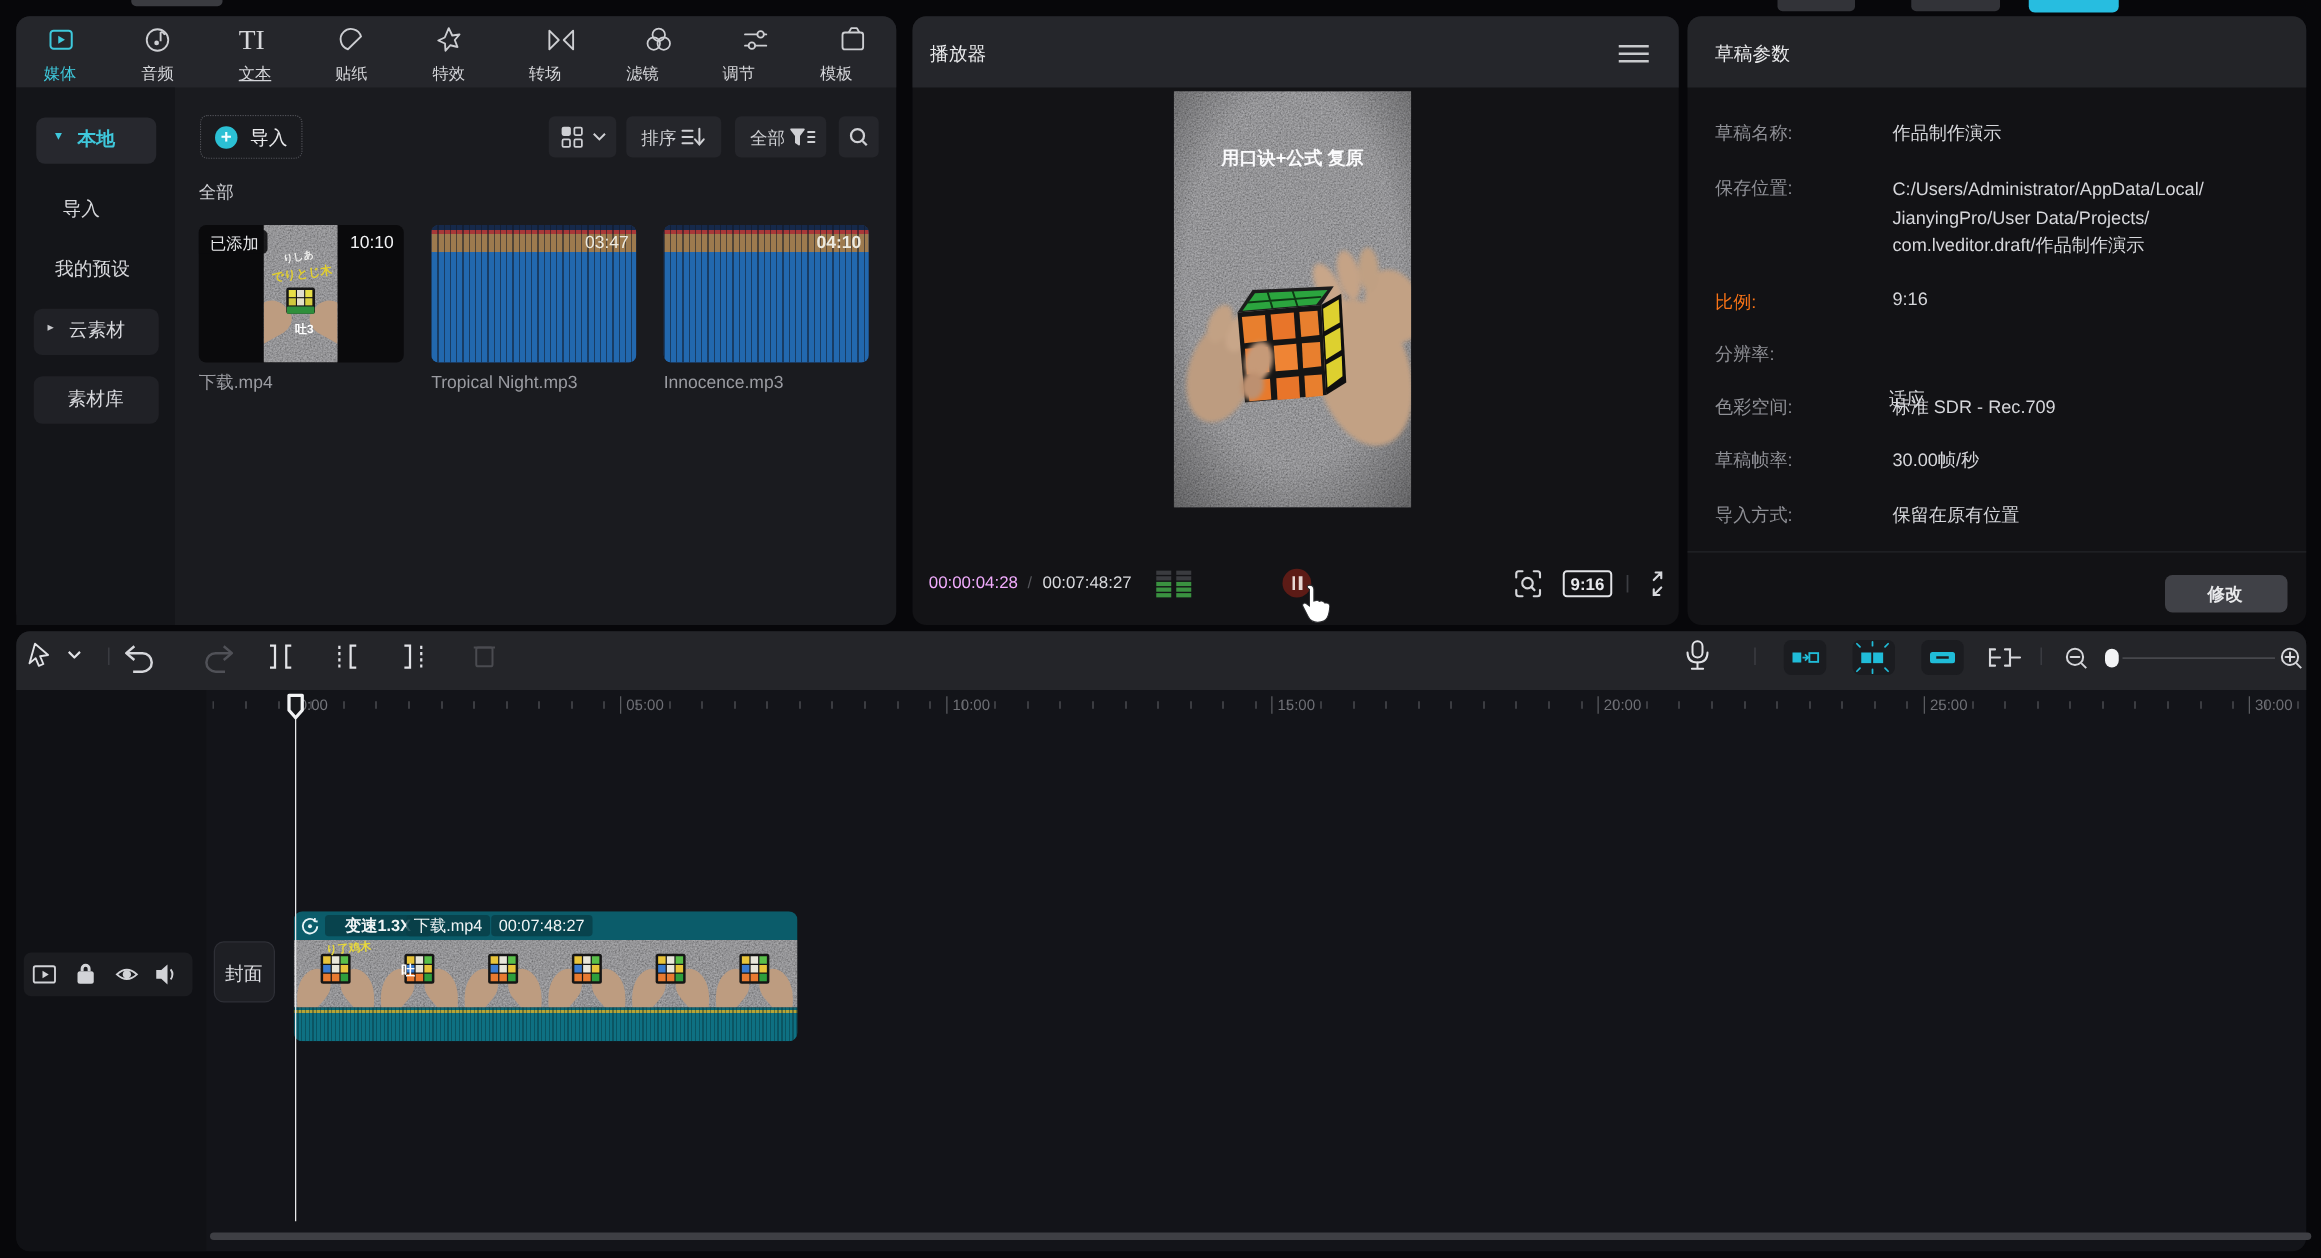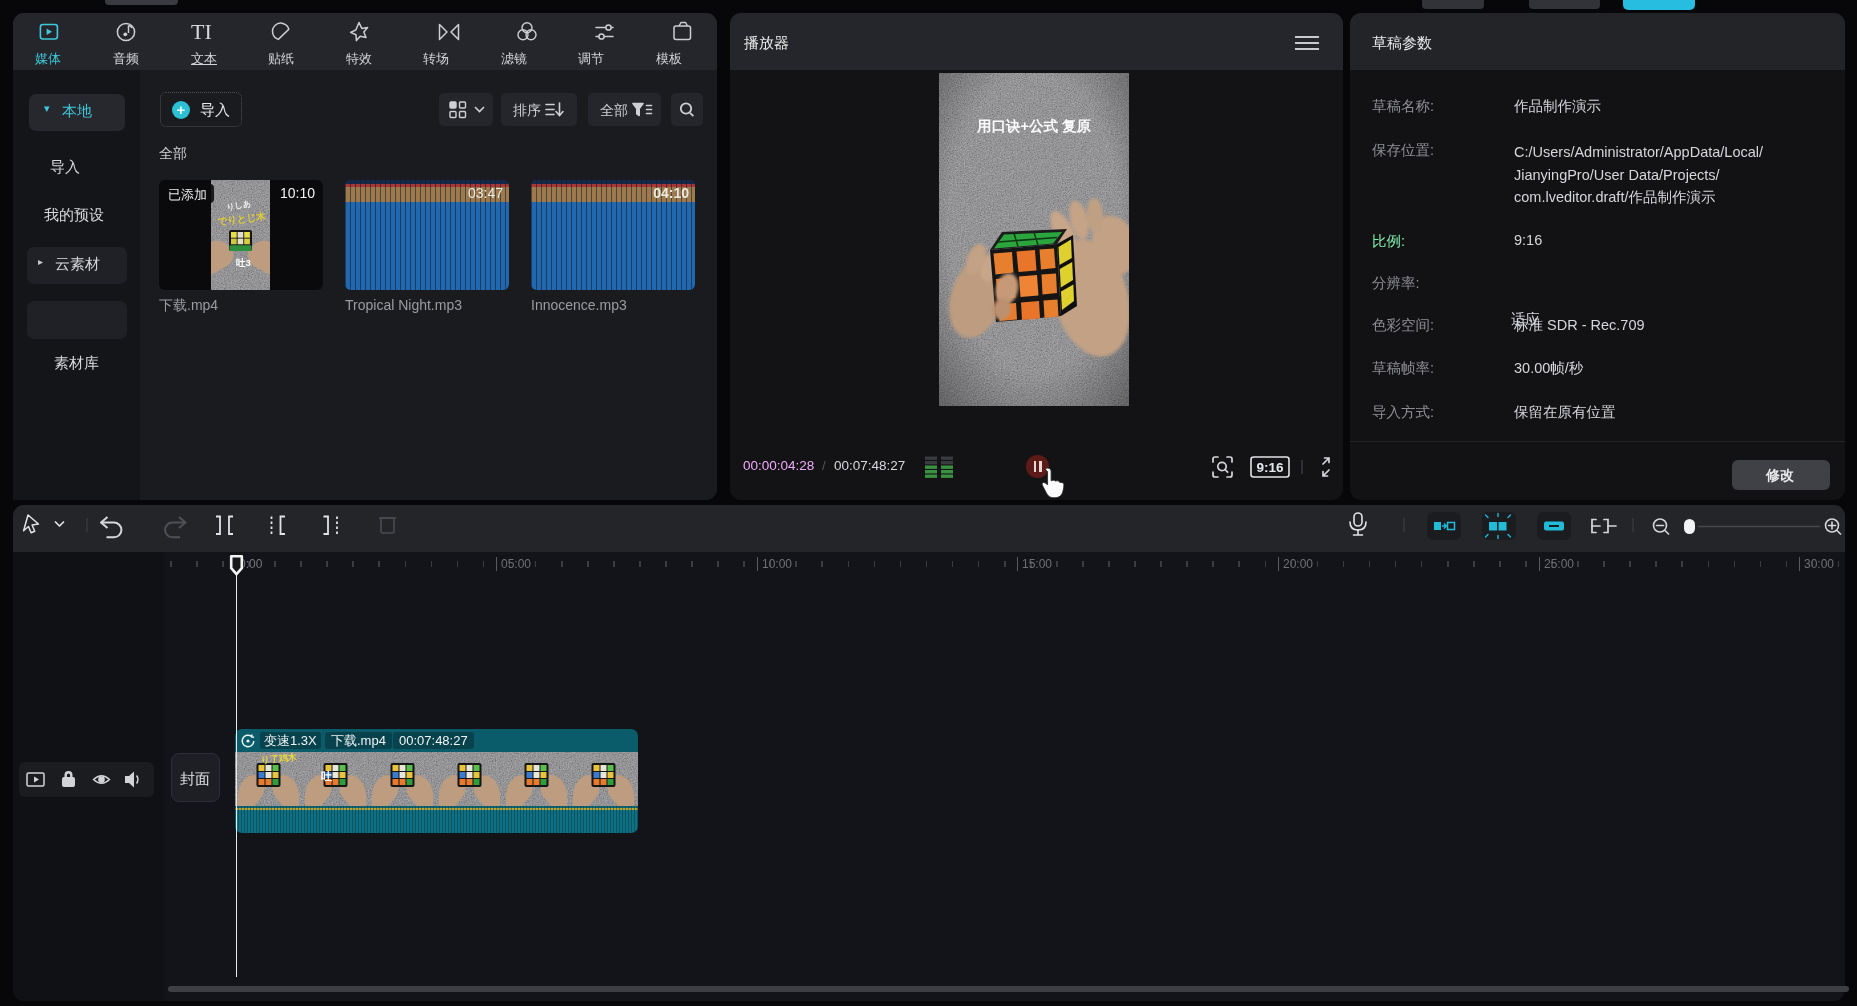--- a/index.html
+++ b/index.html
@@ -101,28 +101,28 @@
     <div class="txt" style="left:255px;top:37px;color:#d4d5d9;font-size:13px;">贴纸</div>
     <div class="txt" style="left:333px;top:37px;color:#d4d5d9;font-size:13px;">特效</div>
     <div class="txt" style="left:410px;top:37px;color:#d4d5d9;font-size:13px;">转场</div>
     <div class="txt" style="left:488px;top:37px;color:#d4d5d9;font-size:13px;">滤镜</div>
     <div class="txt" style="left:565px;top:37px;color:#d4d5d9;font-size:13px;">调节</div>
     <div class="txt" style="left:643px;top:37px;color:#d4d5d9;font-size:13px;">模板</div>
   </div>
 
   <div class="abs" style="left:16px;top:81px;width:96px;height:37px;background:#27282e;border-radius:7px;"></div>
   <div class="txt" style="left:31px;top:89px;color:#3fc8dc;font-size:11px;">▾</div>
-  <div class="txt" style="left:49px;top:89px;color:#3fc8dc;font-size:15px;">本地</div>
+  <div class="txt" style="left:49px;top:89px;color:#3fc8dc;font-size:15px;font-weight:bold;">本地</div>
   <div class="txt" style="left:37px;top:145px;color:#d8d9dd;font-size:15px;">导入</div>
   <div class="txt" style="left:31px;top:193px;color:#d8d9dd;font-size:15px;">我的预设</div>
   <div class="abs" style="left:14px;top:234px;width:100px;height:37px;background:#202126;border-radius:7px;"></div>
   <div class="txt" style="left:25px;top:243px;color:#c8c9cd;font-size:10px;">▸</div>
   <div class="txt" style="left:42px;top:242px;color:#d8d9dd;font-size:15px;">云素材</div>
   <div class="abs" style="left:14px;top:288px;width:100px;height:38px;background:#202126;border-radius:7px;"></div>
-  <div class="txt" style="left:41px;top:297px;color:#d8d9dd;font-size:15px;margin-top:44px;">素材库</div>
+  <div class="txt" style="left:41px;top:297px;color:#d8d9dd;font-size:15px;">素材库</div>
 
   <div class="abs" style="left:147px;top:79px;width:82px;height:35px;border:1px dotted #505157;border-radius:6px;"></div>
   <div class="abs" style="left:159px;top:88px;width:18px;height:18px;background:#2bc0d4;border-radius:50%;"></div>
   <div class="txt" style="left:163.5px;top:88px;color:#f2fdff;font-size:15px;font-weight:bold;">+</div>
   <div class="txt" style="left:187px;top:88px;color:#e8e9eb;font-size:15px;">导入</div>
 
   <div class="abs" style="left:426px;top:80px;width:54px;height:33px;background:#25262b;border-radius:5px;"></div>
   <div class="abs" style="left:488px;top:80px;width:76px;height:33px;background:#25262b;border-radius:5px;"></div>
   <div class="txt" style="left:500px;top:89px;color:#cfd0d4;font-size:14px;">排序</div>
   <div class="abs" style="left:575px;top:80px;width:73px;height:33px;background:#25262b;border-radius:5px;"></div>
@@ -301,21 +301,21 @@
 </div>
 
 <div class="panel" id="paramspanel" style="left:1350px;top:13px;width:495px;height:487px;background:#121215;">
   <div class="hdr" style="background:#232428;"></div>
   <div class="txt" style="left:22px;top:21px;color:#e9eaec;font-size:15px;font-weight:normal;">草稿参数</div>
   <div id="params-rows" style="position:absolute;left:0;top:0;width:495px;font-size:14.5px;">
     <div class="txt" style="left:22px;top:84px;color:#8f9096;">草稿名称:</div>
     <div class="txt" style="left:164px;top:84px;color:#d6d7db;">作品制作演示</div>
     <div class="txt" style="left:22px;top:128px;color:#8f9096;">保存位置:</div>
     <div class="abs" style="left:164px;top:128px;width:330px;color:#d6d7db;line-height:22.5px;">C:/Users/Administrator/AppData/Local/<br>JianyingPro/User Data/Projects/<br>com.lveditor.draft/作品制作演示</div>
-    <div class="txt" style="left:22px;top:219px;color:#86efac;">比例:</div>
+    <div class="txt" style="left:22px;top:219px;color:#f97316;">比例:</div>
     <div class="txt" style="left:164px;top:219px;color:#d6d7db;">9:16</div>
     <div class="txt" style="left:22px;top:261px;color:#8f9096;">分辨率:</div>
     <div class="txt" style="left:161px;top:261px;color:#d6d7db;margin-top:36px;">适应</div>
     <div class="txt" style="left:22px;top:303px;color:#8f9096;">色彩空间:</div>
     <div class="txt" style="left:164px;top:303px;color:#d6d7db;">标准 SDR - Rec.709</div>
     <div class="txt" style="left:22px;top:346px;color:#8f9096;">草稿帧率:</div>
     <div class="txt" style="left:164px;top:346px;color:#d6d7db;">30.00帧/秒</div>
     <div class="txt" style="left:22px;top:390px;color:#8f9096;">导入方式:</div>
     <div class="txt" style="left:164px;top:390px;color:#d6d7db;">保留在原有位置</div>
   </div>
@@ -438,21 +438,21 @@
   <div class="abs" style="left:158px;top:248px;width:49px;height:49px;background:#1e1f24;border:1px solid #2e2f36;border-radius:8px;"></div>
   <div class="txt" style="left:167px;top:265px;color:#e0e1e5;font-size:15px;">封面</div>
 
   <div id="clip" class="abs" style="left:222px;top:224px;width:403px;height:104px;border-radius:7px;overflow:hidden;">
     <div class="abs" style="left:0;top:0;width:403px;height:23px;background:#0b5c6a;"></div>
     <svg class="abs" style="left:5px;top:4px;" width="16" height="16" viewBox="0 0 16 16" fill="none">
       <path d="M13.8 8 a5.8 5.8 0 1 1 -2.2 -4.6" stroke="#e8f4f6" stroke-width="1.5"></path>
       <path d="M12 1.5 l-0.3 2.4 2.4 0.3" stroke="#e8f4f6" stroke-width="1.5"></path>
       <circle cx="8" cy="8" r="1.6" fill="#e8f4f6"></circle>
     </svg>
-    <div class="txt" style="left:25px;top:3px;height:17px;line-height:17px;padding:0 4px;background:rgba(8,62,72,0.85);border-radius:3px;color:#f0f4f5;font-size:13px;">变速1.3X</div>
+    <div class="txt" style="left:25px;top:3px;height:17px;line-height:17px;padding:0 16px;background:rgba(8,62,72,0.85);border-radius:3px;color:#f0f4f5;font-size:13px;font-weight:bold;">变速1.3X</div>
     <div class="txt" style="left:90px;top:3px;height:17px;line-height:17px;padding:0 6px;background:rgba(8,62,72,0.85);border-radius:3px;color:#f0f4f5;font-size:13px;">下载.mp4</div>
     <div class="txt" style="left:158px;top:3px;height:17px;line-height:17px;padding:0 6px;background:rgba(8,62,72,0.85);border-radius:3px;color:#f0f4f5;font-size:13px;">00:07:48:27</div>
     <svg class="abs" style="left:0;top:23px;" width="403" height="54" viewBox="0 0 403 54">
       <rect width="403" height="54" fill="#808082"></rect>
       <rect width="403" height="54" filter="url(#grain)" opacity="0.75"></rect>
       <g id="fr">
         <path d="M3 54 Q1 34 11 26 Q19 20 25 26 L29 32 Q31 40 25 47 L19 54 Z" fill="#bd9c80"></path>
         <path d="M64 54 Q66 34 56 26 Q48 20 42 26 L38 32 Q36 40 42 47 L48 54 Z" fill="#bd9c80"></path>
         <rect x="21.5" y="11" width="24" height="24" rx="2" fill="#151515"></rect>
         <rect x="23.5" y="13" width="6" height="6" fill="#e8c43a"></rect>

